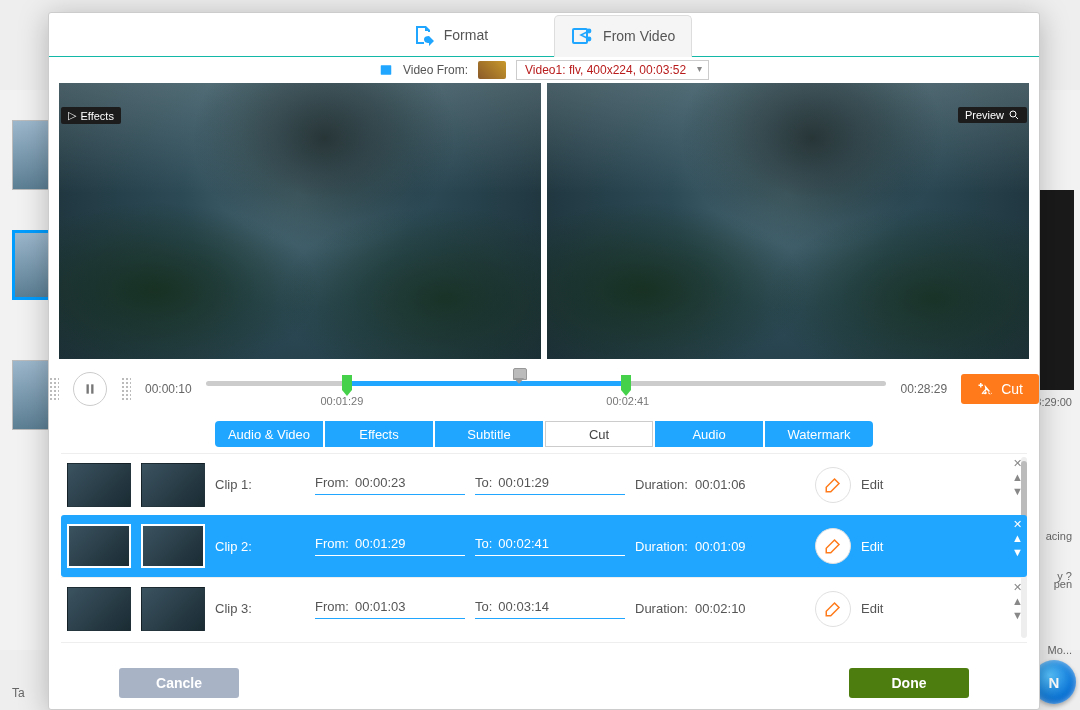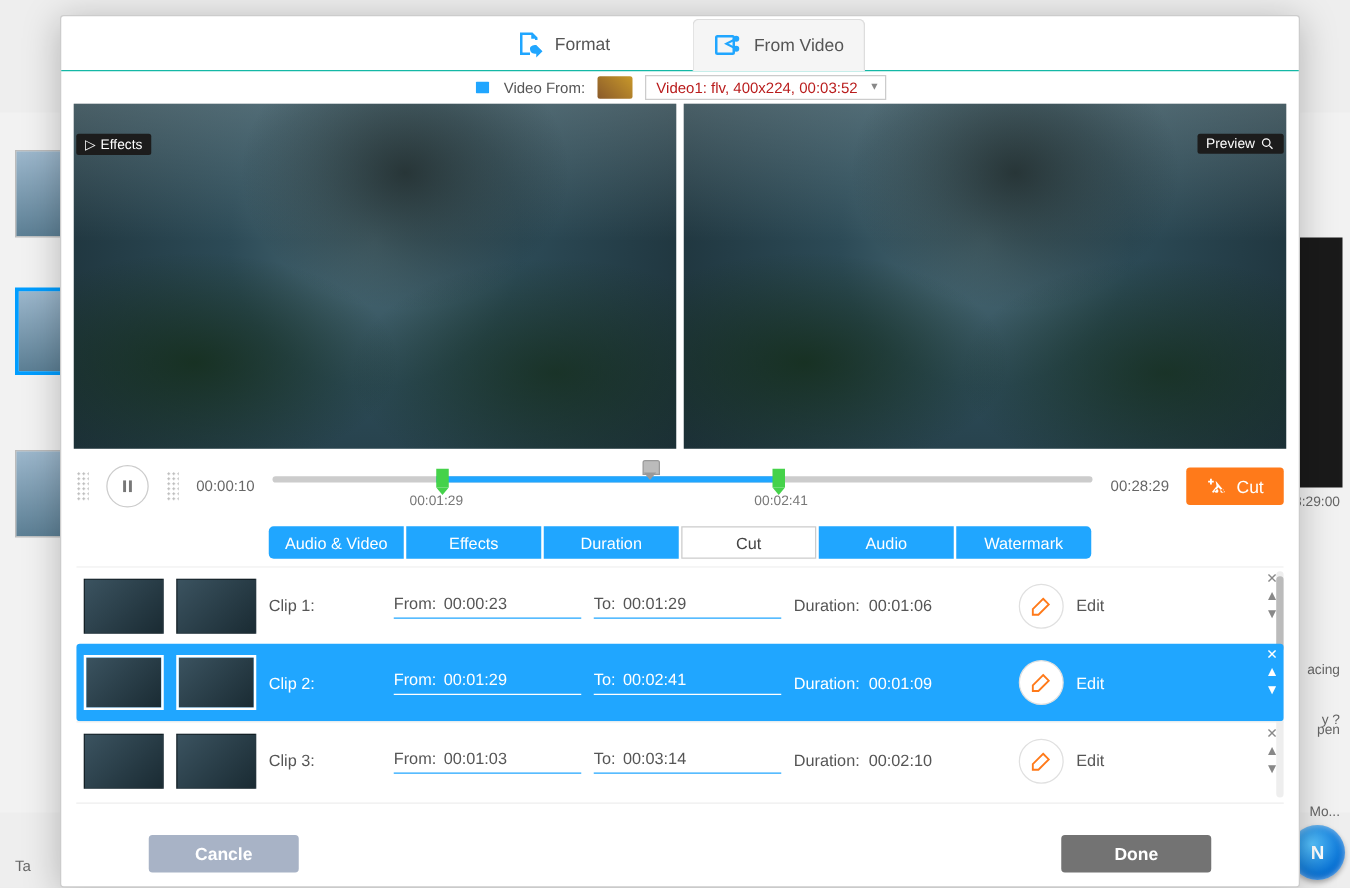--- a/index.html
+++ b/index.html
@@ -111,21 +111,21 @@
     radial-gradient(ellipse at 55% 20%, rgba(30,40,40,.8) 0, rgba(30,40,40,0) 35%),
     radial-gradient(ellipse at 20% 75%, rgba(20,45,25,.8) 0, rgba(20,45,25,0) 30%),
     radial-gradient(ellipse at 80% 78%, rgba(20,45,25,.7) 0, rgba(20,45,25,0) 30%),
     linear-gradient(rgba(200,220,225,.25), rgba(0,0,0,0) 40%);
 }
 
 
 .timeline {
   height: 60px;
   display: flex; align-items: center;
-  padding: 0 12px;
+  padding: 0 0;
   gap: 14px;
 }
 .play-btn {
   width: 34px; height: 34px; border-radius: 50%;
   border: 1px solid #ccc; background: #fff;
   display:flex; align-items:center; justify-content:center;
   cursor:pointer; color:#555;
 }
 .dots { width: 10px; height: 24px;
   background-image: radial-gradient(#bbb 1px, transparent 1px);
@@ -252,21 +252,21 @@
   height: 52px;
   display:flex; align-items:center; justify-content:space-between;
   padding: 0 70px 0;
 }
 .btn {
   width:120px; height:30px; border-radius:3px;
   display:flex; align-items:center; justify-content:center;
   font-size:14px; font-weight:bold; cursor:pointer;
 }
 .btn-cancel { background:#a8b3c6; color:#fff; }
-.btn-done { background:#737373; color:#fff; }
+.btn-done { background:#4d7c0f; color:#fff; }
 
 
 .right-text { position:absolute; right:8px; font-size:11px; color:#666; }
 .right-round {
   position:absolute; right:4px; bottom:6px;
   width:44px;height:44px;border-radius:50%;
   background: radial-gradient(circle at 40% 35%, #58c4ff, #0069d0 70%);
   box-shadow: inset 0 0 6px rgba(255,255,255,.6), 0 2px 4px rgba(0,0,0,.3);
   display:flex;align-items:center;justify-content:center;
   color:#fff; font-weight:bold; font-size:15px;
@@ -369,21 +369,21 @@
       <svg viewBox="0 0 24 24" fill="#fff">
           <path d="M4 4h2v2h2v2H6v2H4V8H2V6h2zM10 6l10 12-2 1-5-6-5 6-2-1 5-6zM9 17a2 2 0 104 0 2 2 0 00-4 0zm6 0a2 2 0 104 0 2 2 0 00-4 0z"></path>
         </svg>
       <span>Cut</span>
     </div>
   </div>
 
   <div class="edit-tabs">
     <div class="edit-tab">Audio &amp; Video</div>
     <div class="edit-tab">Effects</div>
-    <div class="edit-tab">Duration</div>
+    <div class="edit-tab">Subtitle</div>
     <div class="edit-tab active">Cut</div>
     <div class="edit-tab">Audio</div>
     <div class="edit-tab">Watermark</div>
   </div>
 
   <div class="clip-list">
     <div class="clip-scroll"></div>
 
     <div id="rows">
         <div class="clip-row ">

